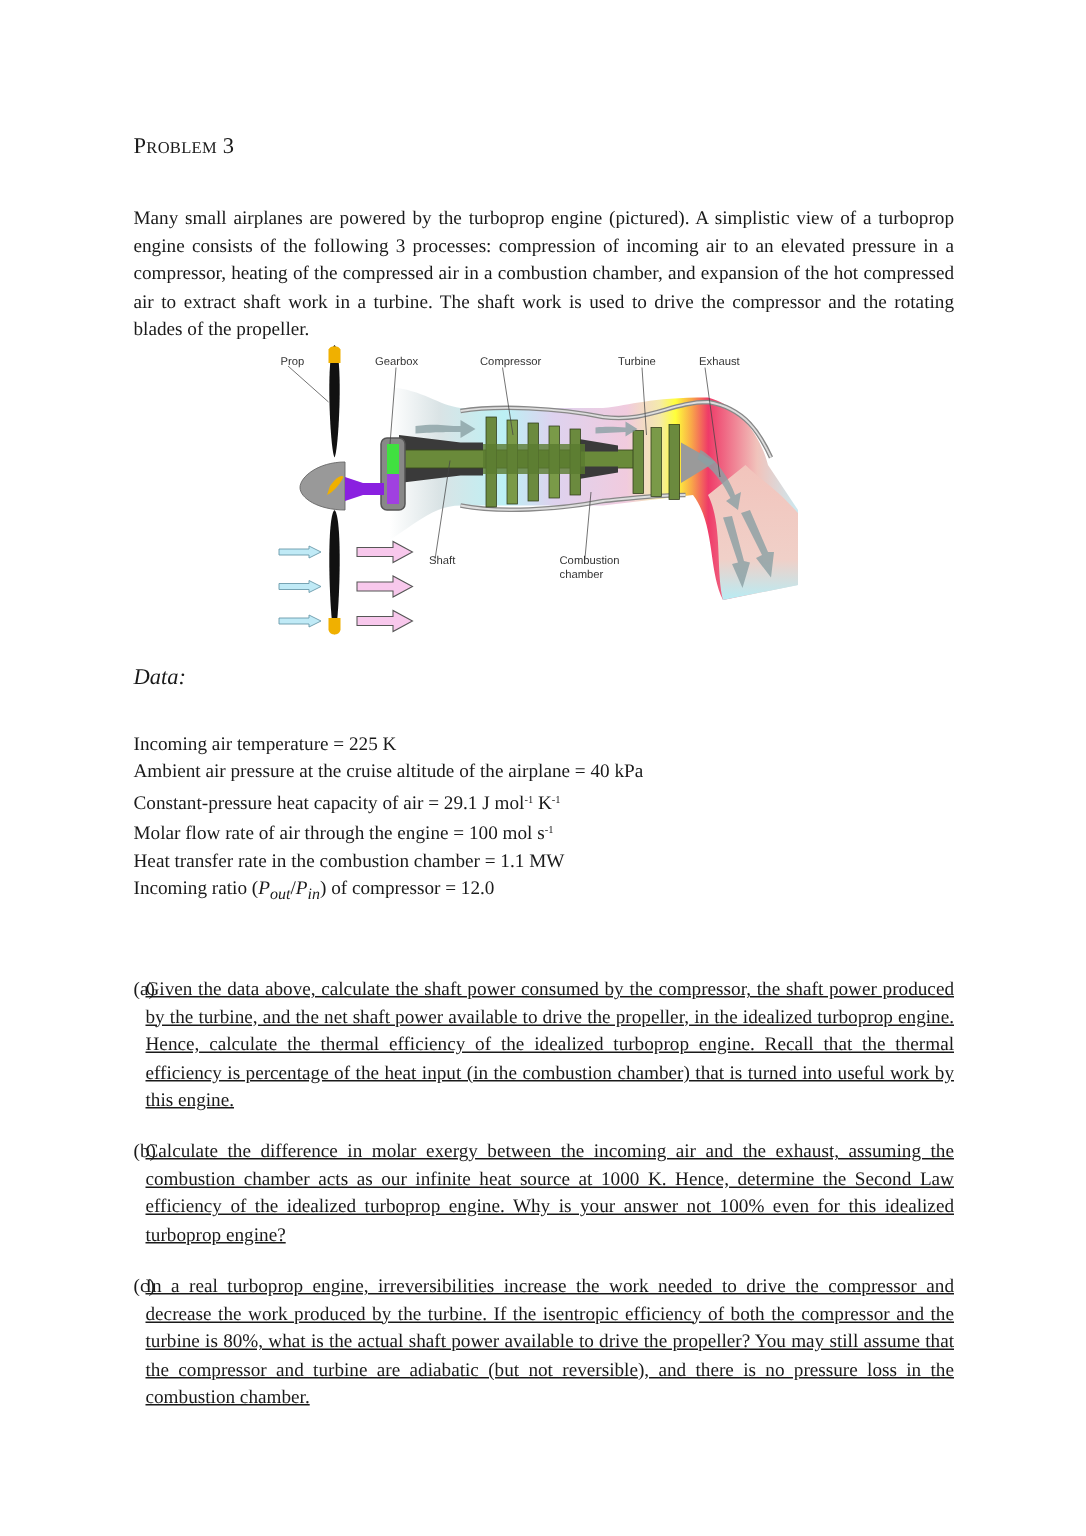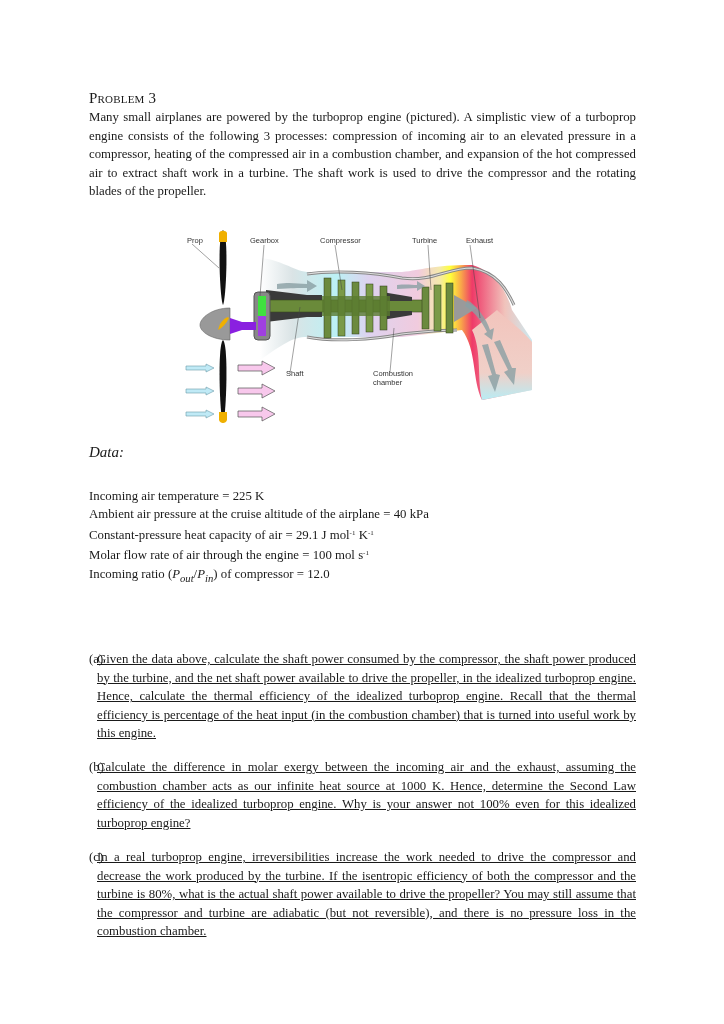--- a/index.html
+++ b/index.html
@@ -4,21 +4,21 @@
 <style>
   html, body { margin:0; padding:0; background:#ffffff; }
   body { width:724px; height:1024px; position:relative; overflow:hidden;
          font-family:"DejaVu Serif", "Liberation Serif", serif; color:#1a1a1a; }
   .page { position:absolute; left:0; top:0; width:724px; height:1024px; }
   .title { position:absolute; left:89px; top:90px; font-size:15px; letter-spacing:0.2px;
            font-family:"Liberation Serif", serif; }
   .title .sc { font-variant:small-caps; }
   .para { position:absolute; left:89px; width:547px; font-family:"Liberation Serif", serif;
           font-size:12.8px; line-height:18.6px; text-align:justify; }
-  .p1 { top:108px; }
+  .p1 { top:136px; }
   .figure { position:absolute; left:172px; top:230px; width:360px; height:215px; }
   .data-label { position:absolute; left:89px; top:444px; font-family:"Liberation Serif", serif;
                 font-size:15px; font-style:italic; }
   .data-list { position:absolute; left:89px; top:461px; font-family:"Liberation Serif", serif;
                font-size:12.8px; line-height:18.4px;margin-top:26px; }
   .data-list div { white-space:nowrap; }
   sup { font-size:7px; vertical-align:4px; }
   .it { font-style:italic; }
   .p2 { top:583px; }
   .p2 u { font-style:italic; }
@@ -153,20 +153,21 @@
     <text class="fig-label" x="201" y="155">chamber</text>
   </svg>
 
   <div class="data-label">Data:</div>
 
   <div class="data-list">
     <div>Incoming air temperature = 225 K</div>
     <div>Ambient air pressure at the cruise altitude of the airplane = 40 kPa</div>
     <div><span>Constant-pressure heat capacity of air = 29.1 J mol</span><sup>-1</sup><span> K</span><sup>-1</sup></div>
     <div><span>Molar flow rate of air through the engine = 100 mol s</span><sup>-1</sup></div>
+    <div>Heat transfer rate in the combustion chamber = 1.1 MW</div>
     <div><span>Incoming ratio (</span><span class="it">P</span><sub class="it">out</sub><span>/</span><span class="it">P</span><sub class="it">in</sub><span>) of compressor = 12.0</span></div>
   </div>
 
 
   <div class="q qa">
     <span class="lbl">(a)</span>
     <div class="body">Given the data above, calculate the shaft power consumed by the compressor, the shaft power produced by the turbine, and the net shaft power available to drive the propeller, in the idealized turboprop engine. Hence, calculate the thermal efficiency of the idealized turboprop engine. Recall that the thermal efficiency is percentage of the heat input (in the combustion chamber) that is turned into useful work by this engine.</div>
   </div>
   <div class="q qb">
     <span class="lbl">(b)</span>

